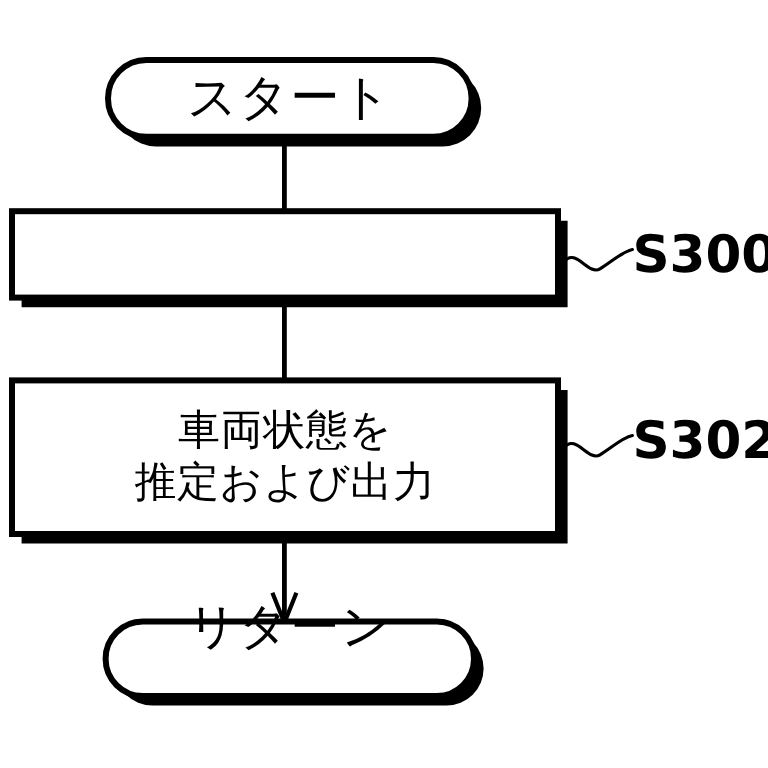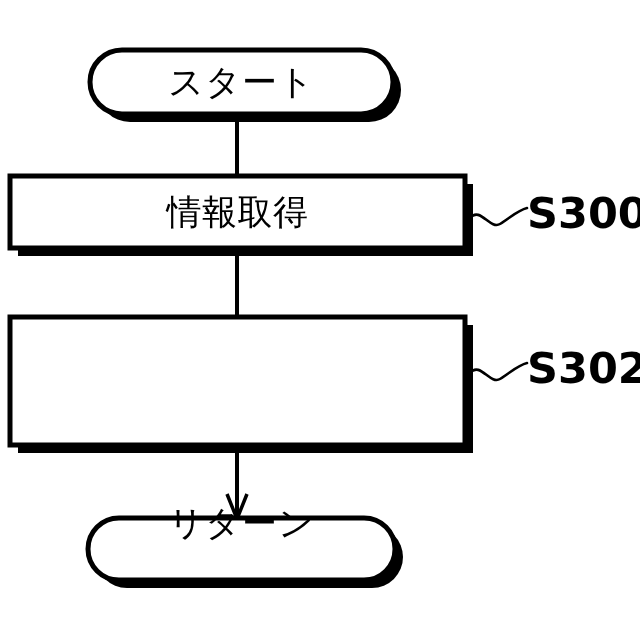--- a/index.html
+++ b/index.html
@@ -31,21 +31,21 @@
     display: flex;
     flex-direction: column;
     align-items: center;
     justify-content: center;
     text-align: center;
     color: #000000;
     white-space: nowrap;
     pointer-events: none;
   }
   .terminal-label {
-    font-size: 35px;
+    font-size: 41px;
     letter-spacing: 1px;
     line-height: 1.05;
   }
   .process-label {
     font-size: 35px;
     letter-spacing: 0.5px;
     line-height: 1.22;
   }
   .step-label {
     position: absolute;
@@ -103,24 +103,25 @@
     <g stroke="#000000" fill="none" stroke-width="2.6" stroke-linecap="round">
       <path d="M470,218 C480,206 490,230 500,224 C510,218 518,210 527,208"></path>
       <path d="M470,373 C480,361 490,385 500,379 C510,373 518,365 527,363"></path>
     </g>
   </svg>
 
   <div class="node-text terminal-label" id="start-terminal-text">
     <span>スタート</span>
   </div>
 
-  <div class="node-text process-label" id="process-s300-text">
-    <span>情報取得</span>
+
+  <div class="node-text process-label" id="process-s302-text">
+    <span>車両状態を</span>
+    <span>推定および出力</span>
   </div>
-
 
   <div class="node-text terminal-label" id="return-terminal-text">
     <span>リターン</span>
   </div>
 
   <div class="step-label" id="step-label-s300">S300</div>
 
   <div class="step-label" id="step-label-s302">S302</div>
 
 </div>

